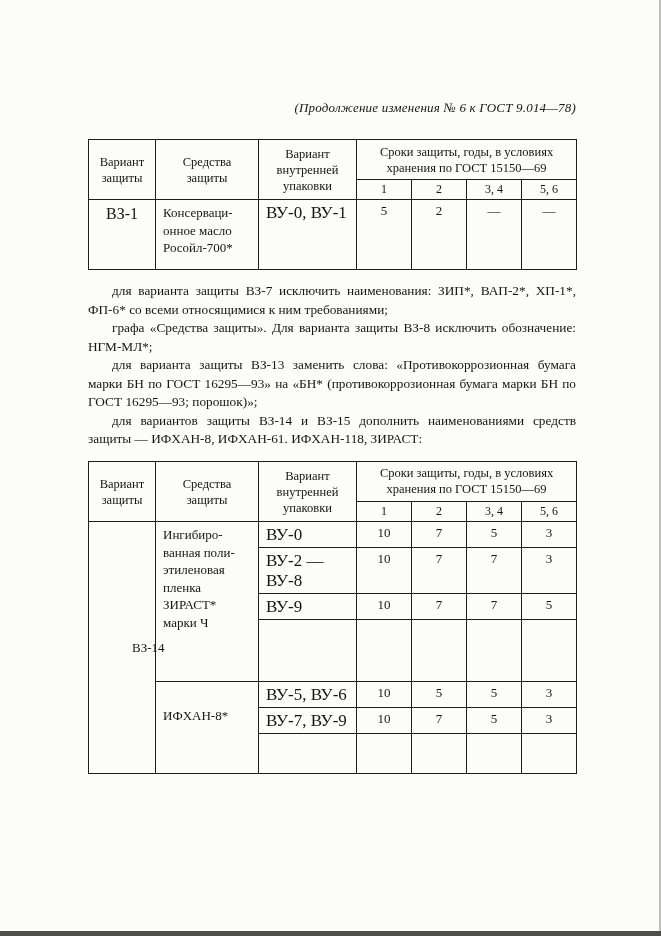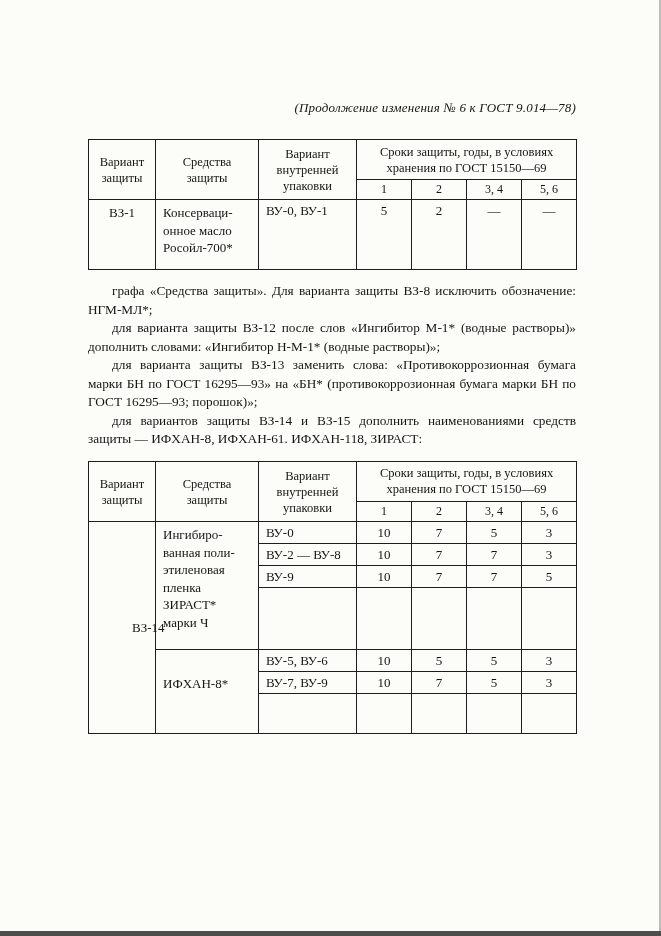--- a/index.html
+++ b/index.html
@@ -43,41 +43,41 @@
     line-height: 1.28;
     text-align: center;
     vertical-align: middle;
     padding: 2px 3px;
   }
   tr.head-main { height: 40px; padding-left: 43px; }
   tr.head-sub  { height: 20px; }
   tr.head-sub th { font-size: 12px; }
 
   td.variant {
-    font-size: 13px;
+    font-size: 16px;
     text-align: center;
     vertical-align: top;
     padding-top: 5px;
   }
   td.variant-mid {
     font-size: 13px;
     text-align: center;
     vertical-align: middle;
     padding-left: 43px;
   }
   td.means {
     font-size: 13px;
     line-height: 1.35;
     text-align: left;
     vertical-align: top;
     padding: 4px 4px 3px 7px;
   }
   td.means-low { padding-top: 25px; }
   td.pack {
-    font-size: 13px;
+    font-size: 17px;
     text-align: left;
     vertical-align: top;
     padding: 3px 3px 2px 7px;
   }
   td.num {
     font-size: 13px;
     text-align: center;
     vertical-align: top;
     padding-top: 3px;
   }
@@ -147,22 +147,22 @@
         <td class="pack">ВУ-0,  ВУ-1</td>
         <td class="num">5</td>
         <td class="num">2</td>
         <td class="num">—</td>
         <td class="num">—</td>
       </tr>
     </tbody>
   </table>
 
   <div class="paras">
+    <p>для варианта защиты ВЗ-7 исключить наименования: ЗИП*, ВАП-2*, ХП-1*, ФП-6* со всеми относящимися к ним требованиями;</p>
     <p>графа «Средства защиты». Для варианта защиты ВЗ-8 исключить обозначение: НГМ-МЛ*;</p>
-    <p>для варианта защиты ВЗ-12 после слов «Ингибитор М-1* (водные растворы)» дополнить словами: «Ингибитор Н-М-1* (водные растворы)»;</p>
     <p>для варианта защиты ВЗ-13 заменить слова: «Противокоррозионная бумага марки БН по ГОСТ 16295—93» на «БН* (противокоррозионная бумага марки БН по ГОСТ 16295—93; порошок)»;</p>
     <p>для вариантов защиты ВЗ-14 и ВЗ-15 дополнить наименованиями средств защиты — ИФХАН-8, ИФХАН-61. ИФХАН-118, ЗИРАСТ:</p>
   </div>
 
   <table class="gost t2">
     <colgroup>
       <col style="width:67px">
         <col style="width:103px">
         <col style="width:98px">
       <col style="width:55px">

